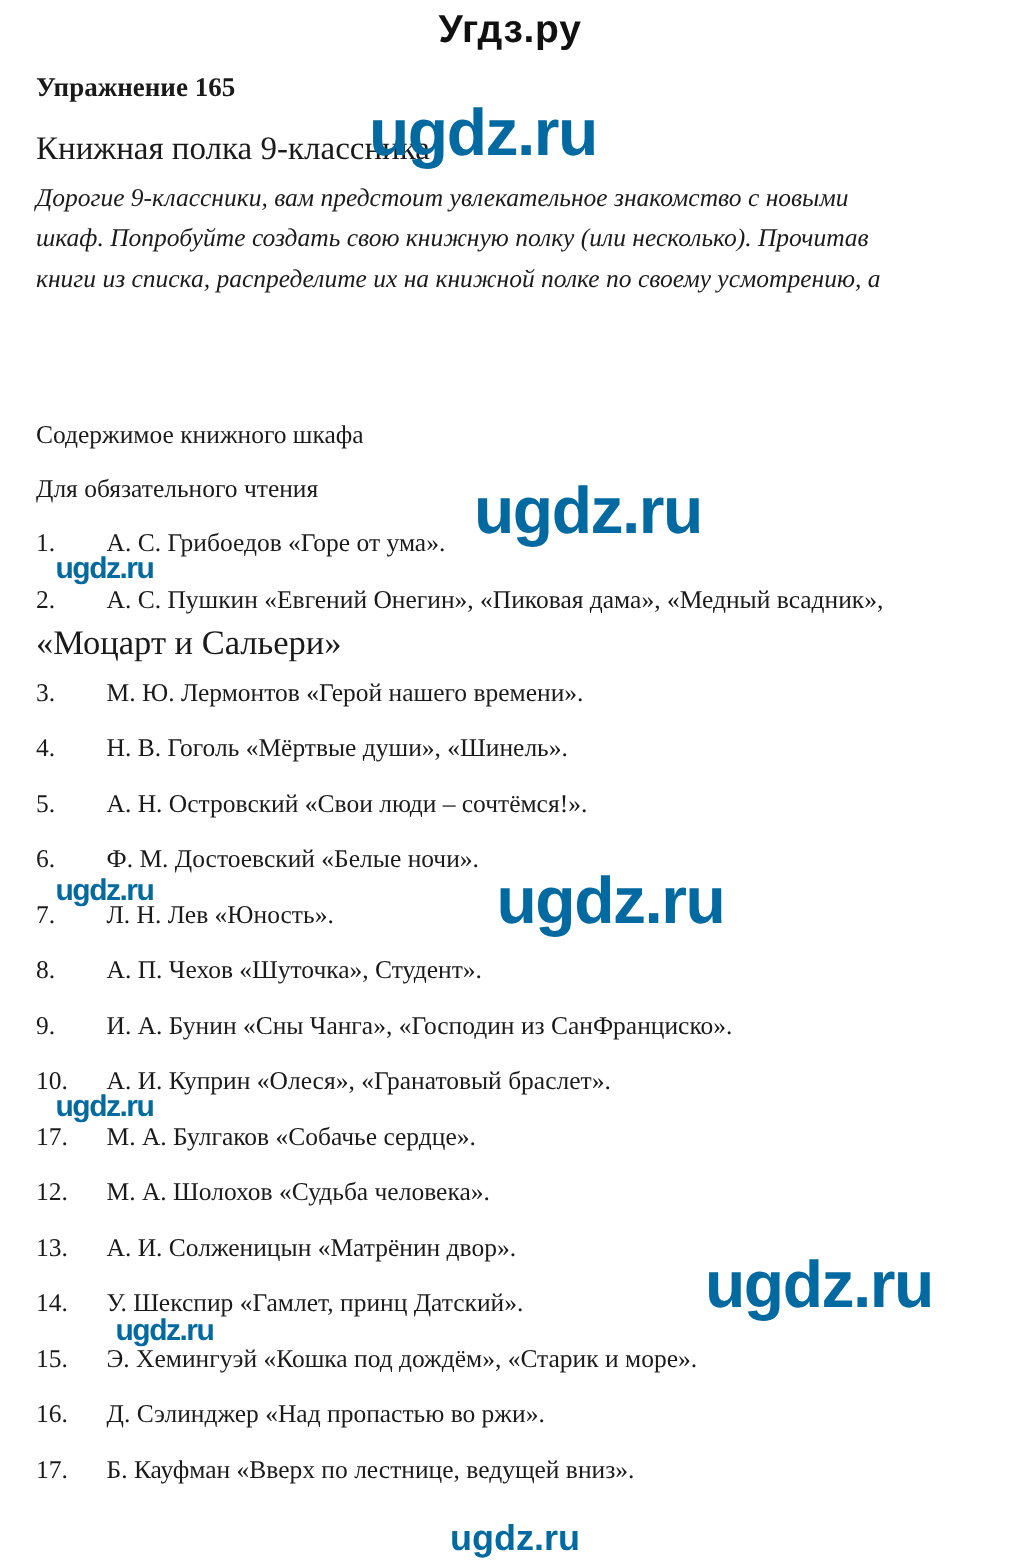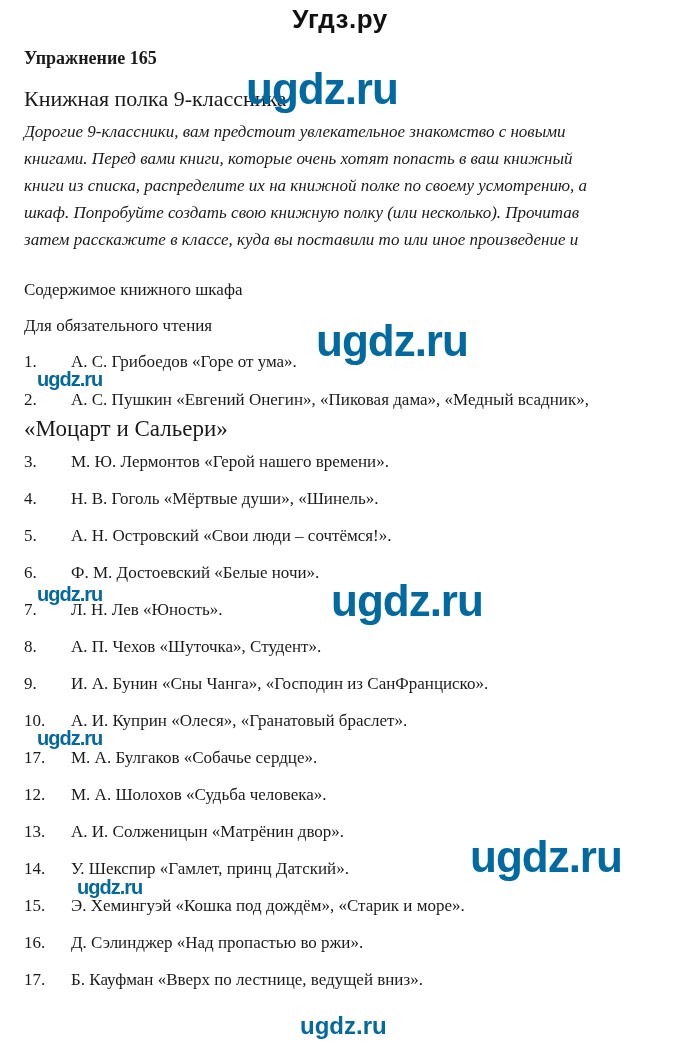--- a/index.html
+++ b/index.html
@@ -22,24 +22,22 @@
 </head>
 <body>
 
 <div class="site-header sans">Угдз.ру</div>
 
 <div class="title serif">Упражнение 165</div>
 <div class="subtitle serif">Книжная полка 9-классника</div>
 
 <div class="intro serif">
   <div>Дорогие 9-классники, вам предстоит увлекательное знакомство с новыми</div>
-  <div>книгами. Перед вами книги, которые очень хотят попасть в ваш книжный</div>
+  <div>шкаф. Попробуйте создать свою книжную полку (или несколько). Прочитав</div>
   <div>книги из списка, распределите их на книжной полке по своему усмотрению, а</div>
-  <div>шкаф. Попробуйте создать свою книжную полку (или несколько). Прочитав</div>
-  <div>затем расскажите в классе, куда вы поставили то или иное произведение и</div>
 </div>
 
 <div class="section serif" style="top:280px">Содержимое книжного шкафа</div>
 <div class="section serif" style="top:316px">Для обязательного чтения</div>
 
 <div>
   <div class="item serif" style="top:352px"><span class="num">1.</span><span>А. С. Грибоедов «Горе от ума».</span></div>
   <div class="item serif" style="top:390px"><span class="num">2.</span><span>А. С. Пушкин «Евгений Онегин», «Пиковая дама», «Медный всадник»,</span></div>
   <div class="item-cont serif" style="top:416px">«Моцарт и Сальери»</div>
   <div class="item serif" style="top:452px"><span class="num">3.</span><span>М. Ю. Лермонтов «Герой нашего времени».</span></div>

